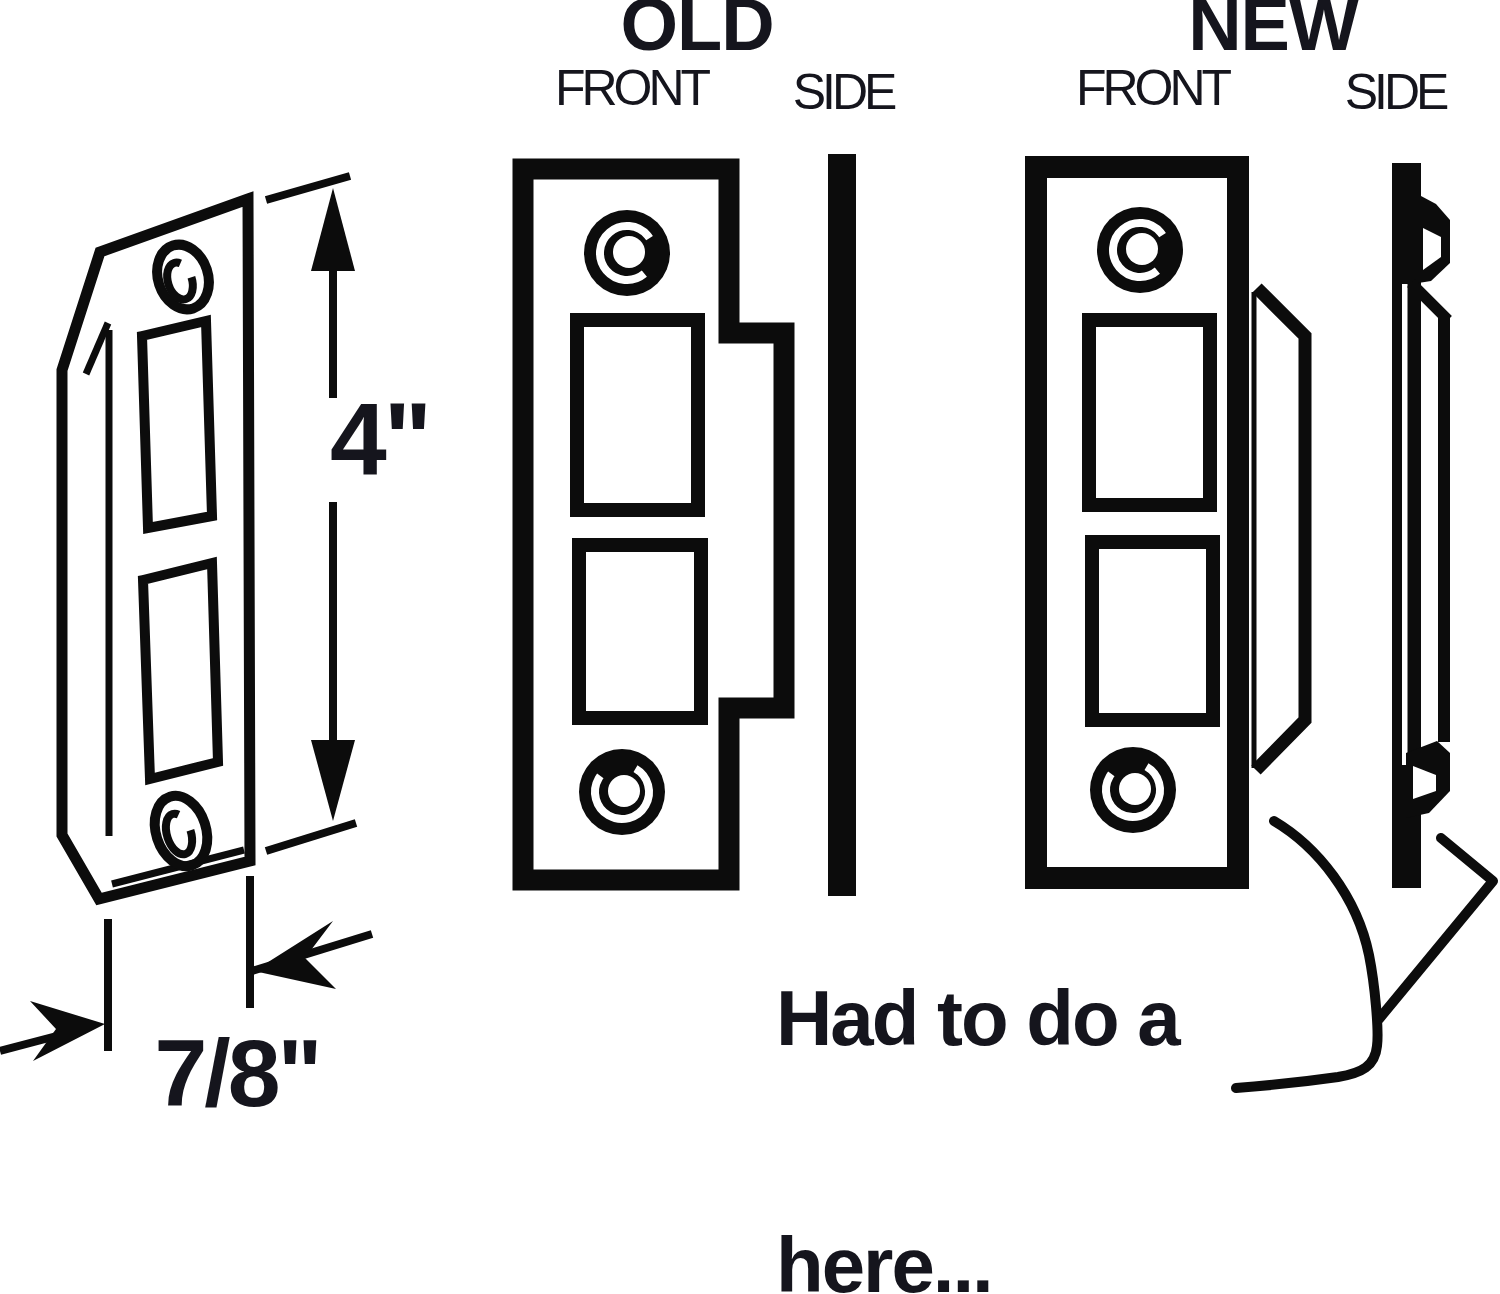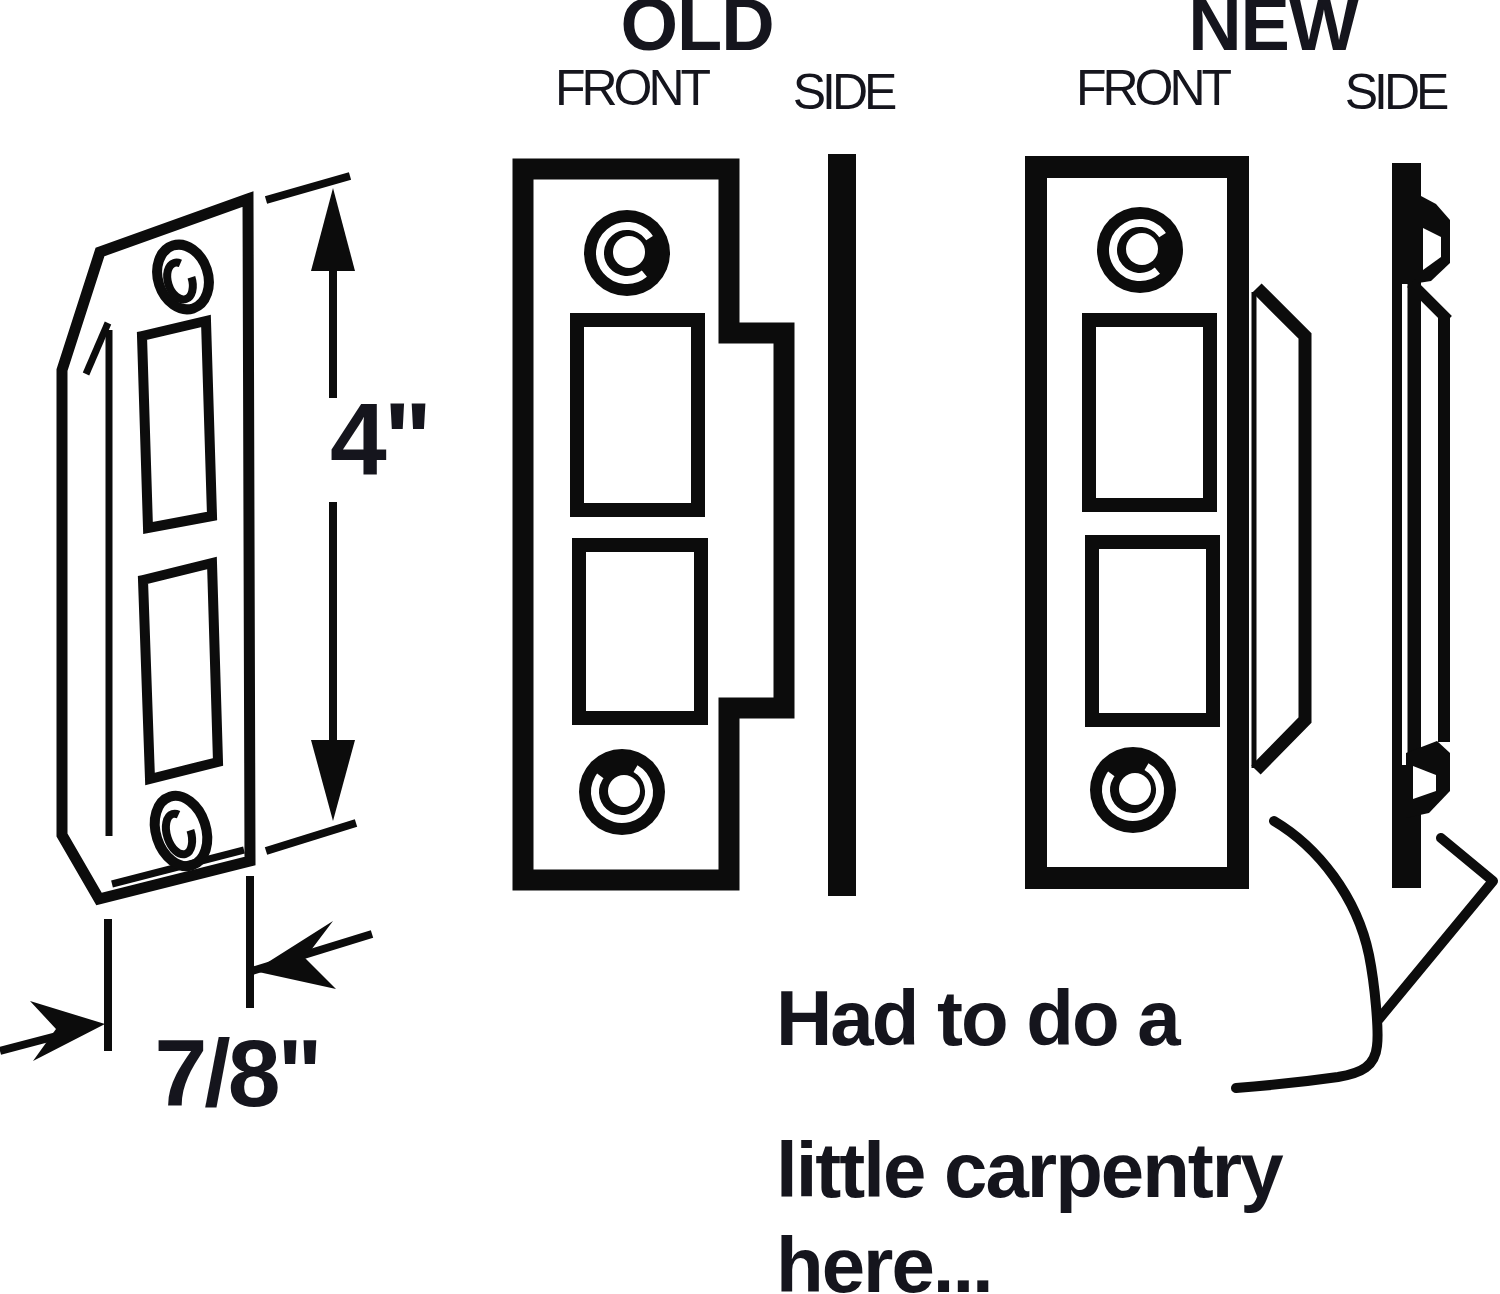--- a/index.html
+++ b/index.html
@@ -116,16 +116,15 @@
   <div class="t viewlabel" style="left:743px; top:67px; width:200px;">SIDE</div>
 
   <div class="t heading" style="left:1173px; top:-12px; width:200px;">NEW</div>
   <div class="t viewlabel" style="left:1052px; top:63px; width:200px;">FRONT</div>
   <div class="t viewlabel" style="left:1295px; top:67px; width:200px;">SIDE</div>
 
   <div class="t dim" style="left:330px; top:388px;">4"</div>
   <div class="t dim dimw" style="left:137px; top:1026px; width:200px;">7/8"</div>
 
   <div class="t caption" style="left:776px; top:979px;">Had to do a</div>
-  <div class="t caption" style="left:776px; top:1131px;">little carpentry</div>
   <div class="t caption" style="left:776px; top:1226px;">here...</div>
 
 </div>
 
 </body></html>

